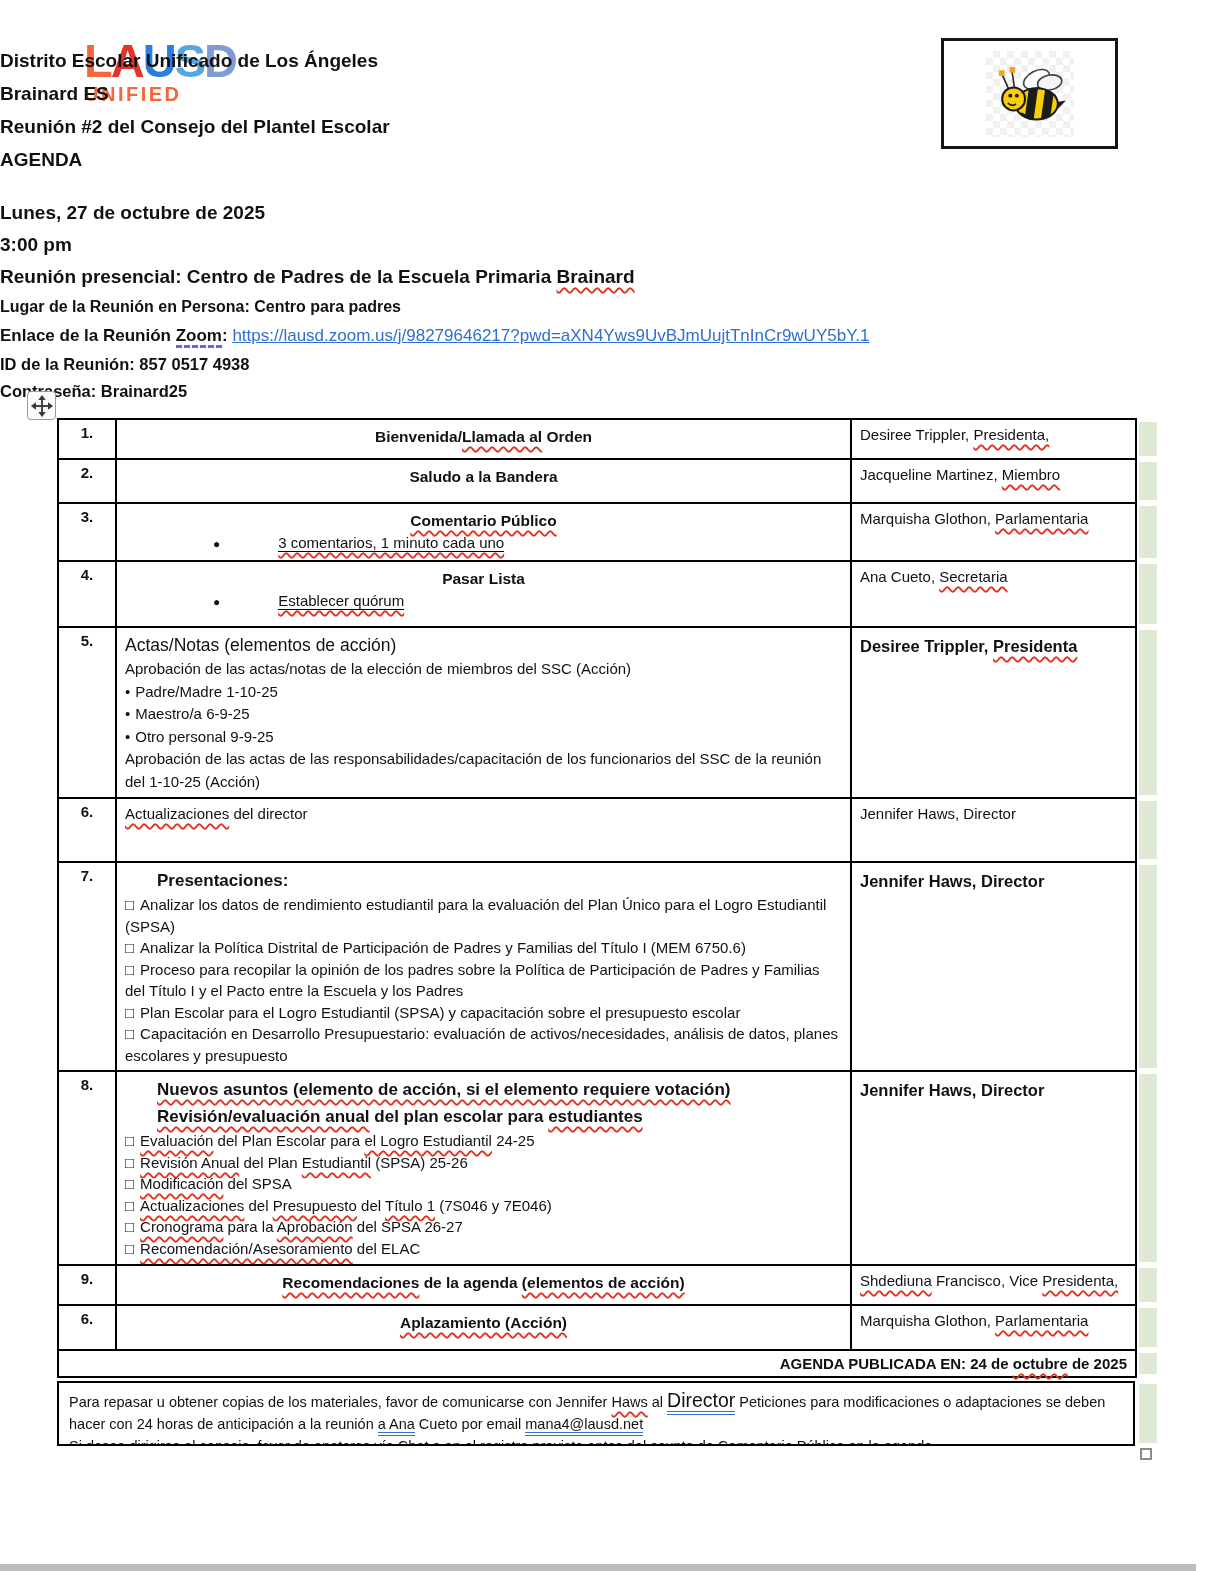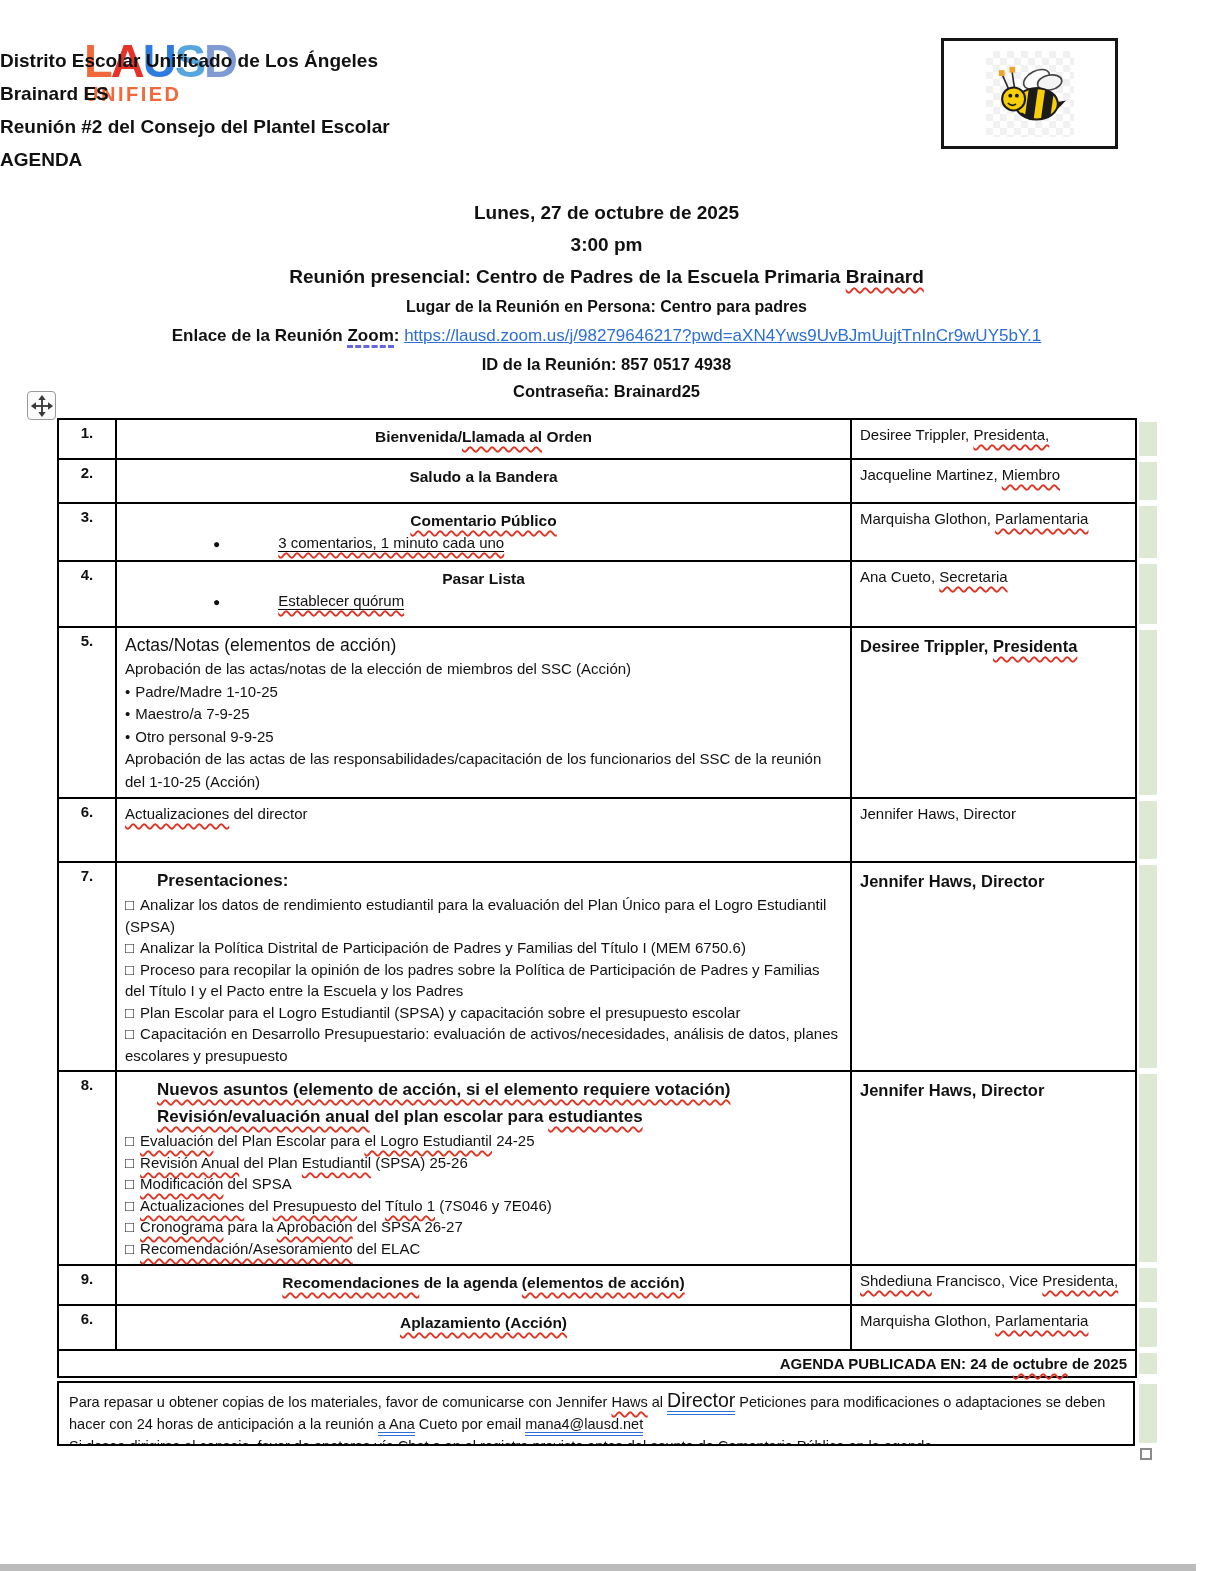--- a/index.html
+++ b/index.html
@@ -14,21 +14,21 @@
   .header-titles { position:absolute; left:0; right:0; top:44px; text-align:left;
                    font-weight:bold; font-size:19px; line-height:33px; }
   .bee-box { position:absolute; left:941px; top:38px; width:177px; height:111px;
              border:3px solid #151515; display:flex; align-items:center; justify-content:center; }
   .bee-bg  { width:88px; height:86px;
              background:repeating-conic-gradient(#f1f1f1 0% 25%, #ffffff 0% 50%);
              background-size:14px 14px;
              display:flex; align-items:center; justify-content:center; }
 
   
-  .meeting { position:absolute; left:0; right:0; top:197px; text-align:center; }
+  .meeting { position:absolute; left:0; right:0; top:197px; text-align:left; }
   .m-date, .m-time, .m-loc { font-size:19px; font-weight:bold; line-height:32px; }
   .m-inperson { font-size:16px; font-weight:bold; line-height:28px; }
   .m-zoomline { font-size:17px; line-height:30px; }
   .m-id, .m-pass { font-size:16.5px; font-weight:bold; line-height:27px; }
   .zoomword { border-bottom:3px dashed #6467dd; }
   a.link { color:#2e6fd3; text-decoration:underline; cursor:pointer; }
 
   
   .b   { font-weight:bold; }
   .sq  { text-decoration-line:underline; text-decoration-style:wavy;
@@ -182,21 +182,21 @@
             <td>
               <div class="line line-text"><span>Ana Cueto, </span><span class="sq">Secretaria</span></div>
             </td>
           </tr>
           <tr style="height: 163px;">
             <td class="numcell">5.</td>
             <td>
               <div class="line line-hdr"><span>Actas/Notas (elementos de acción)</span></div>
               <div class="line line-text"><span>Aprobación de las actas/notas de la elección de miembros del SSC (Acción)</span></div>
               <div class="line line-dot"><span class="dotg">•</span><span>Padre/Madre 1-10-25</span></div>
-              <div class="line line-dot"><span class="dotg">•</span><span>Maestro/a 7-9-25</span></div>
+              <div class="line line-dot"><span class="dotg">•</span><span>Maestro/a 6-9-25</span></div>
               <div class="line line-dot"><span class="dotg">•</span><span>Otro personal 9-9-25</span></div>
               <div class="line line-text"><span>Aprobación de las actas de las responsabilidades/capacitación de los funcionarios del SSC de la reunión del 1-10-25 (Acción)</span></div>
             </td>
             <td>
               <div class="line line-lg"><span class="b">Desiree Trippler, </span><span class="b sq">Presidenta</span></div>
             </td>
           </tr>
           <tr style="height: 64px;">
             <td class="numcell">6.</td>
             <td>

